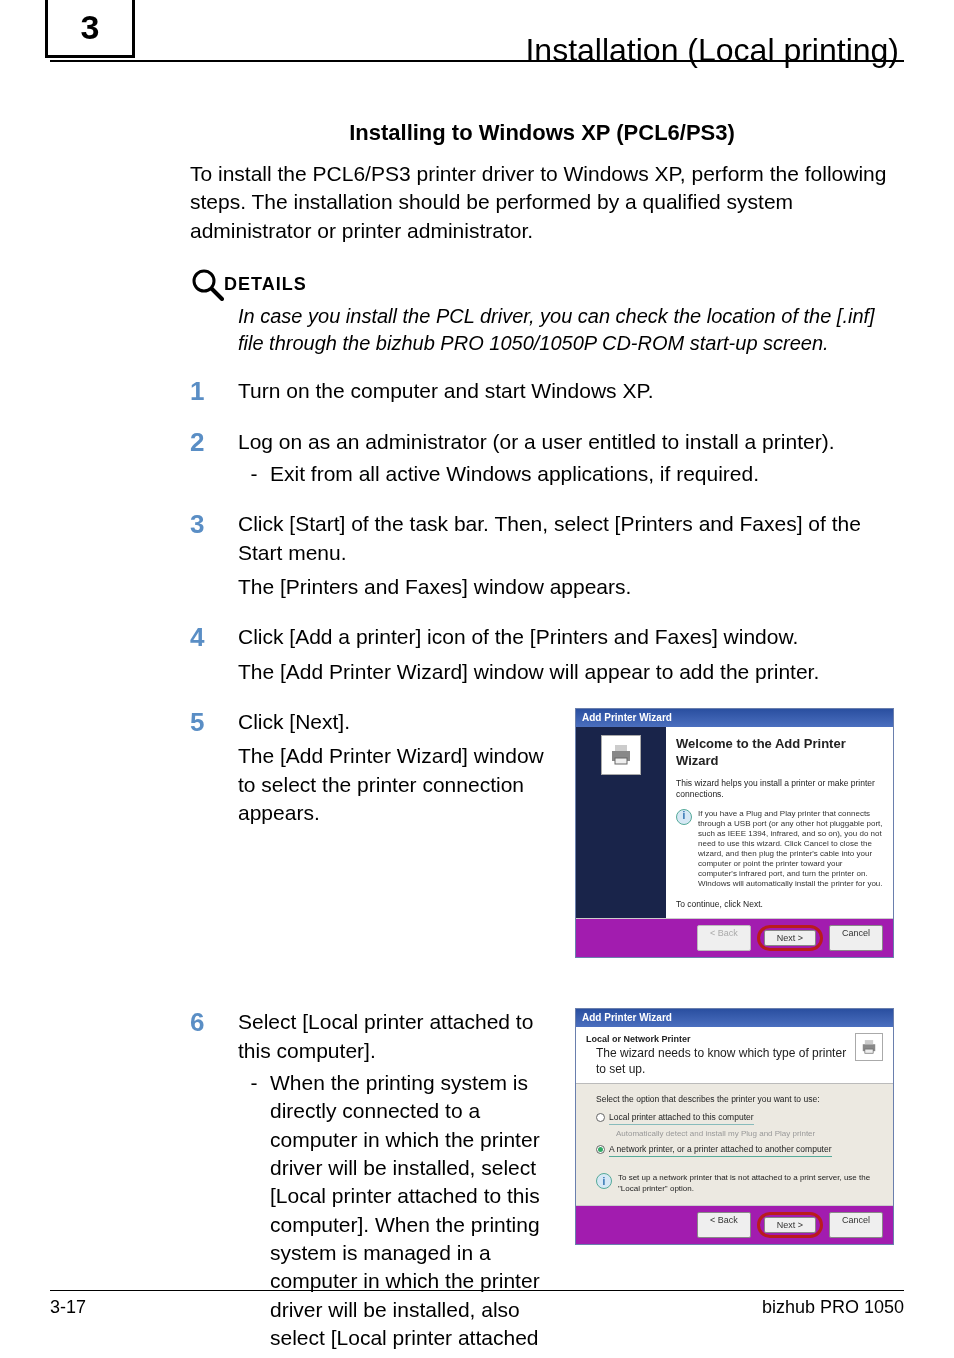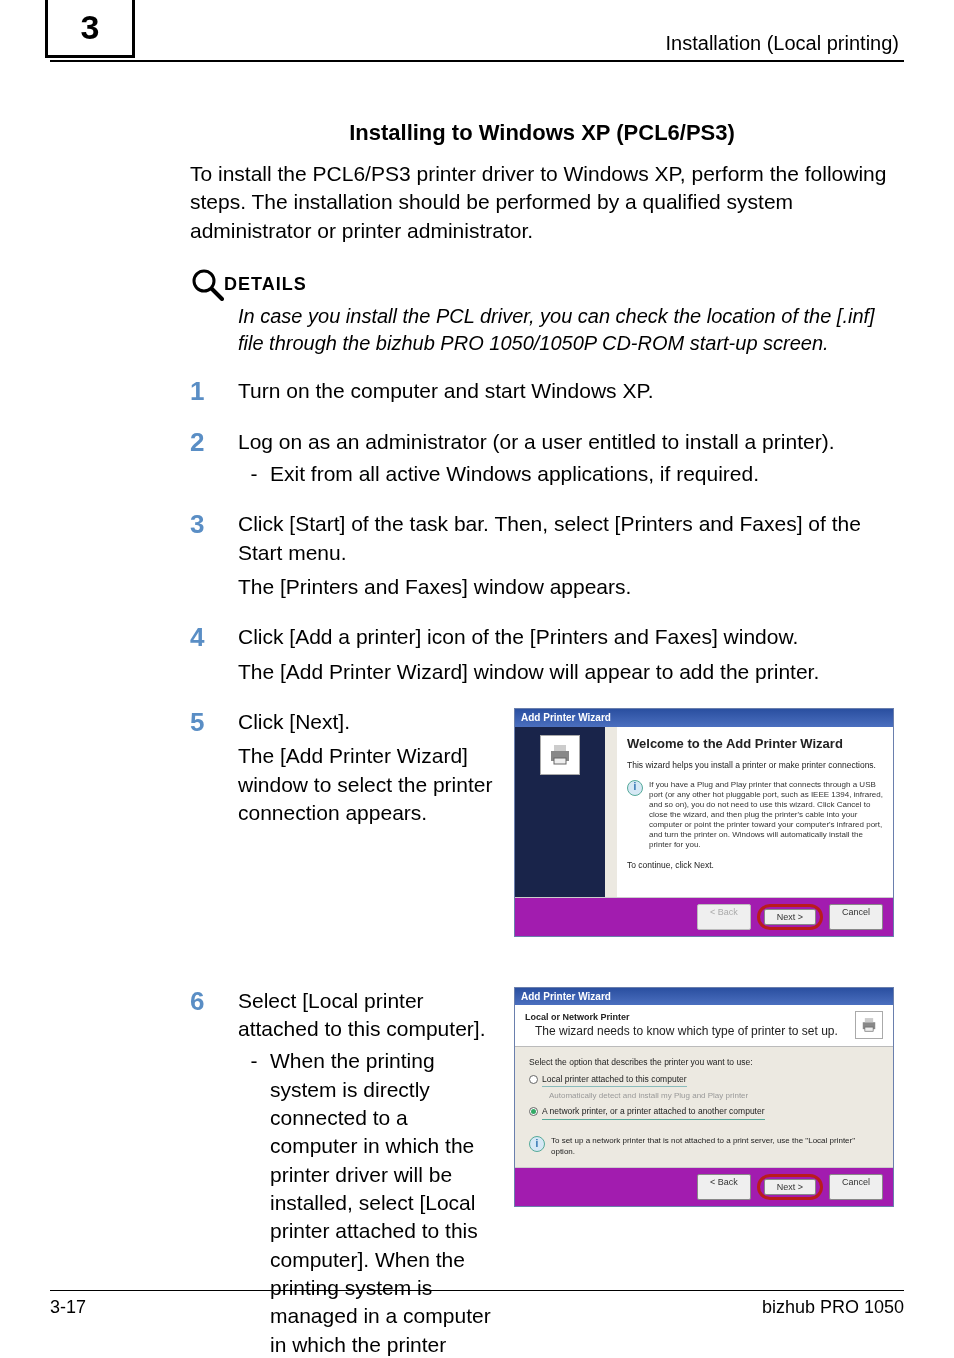--- a/index.html
+++ b/index.html
@@ -12,21 +12,21 @@
     display: flex; align-items: center; justify-content: center;
   }
   .chapter-tab span { font-size: 34px; font-weight: bold; }
 
   .header-line {
     position: absolute; top: 60px; left: 50px; right: 50px;
     border-bottom: 2px solid #000;
   }
   .header-title {
     position: absolute; top: 32px; right: 55px;
-    font-size: 20px; font-weight: normal; text-align: center;
+    font-size: 32px; font-weight: normal; text-align: center;
   }
 
   .content {
     position: absolute; top: 120px; left: 190px; right: 60px;
   }
 
   .section-title { font-size: 22px; font-weight: bold; margin-bottom: 14px; text-align: center; }
   .intro { font-size: 21px; line-height: 1.35; margin-bottom: 22px; }
 
   .details-block { margin-bottom: 20px; margin-left: 0; }
@@ -41,45 +41,45 @@
   .step-sub-item { display: flex; align-items: flex-start; margin-top: 4px; }
   .dash { width: 32px; flex-shrink: 0; text-align: center; }
   .step-body p { margin-top: 6px; }
 
   .row-with-img { display: flex; align-items: flex-start; gap: 16px; margin-bottom: 22px; }
   .row-with-img .left { flex: 1; }
   .row-with-img .right { flex-shrink: 0; }
 
   
   .wizard-a, .wizard-b {
-    width: 380px; border: 1px solid #6a7fad; background: #ece9e1;
+    width: 319px; border: 1px solid #6a7fad; background: #ece9e1;
     font-family: Tahoma, Arial, sans-serif; font-size: 8.5px; color: #222;
   }
   .titlebar {
     background: linear-gradient(#2a4fa0, #4b6fbf);
     color: #fff; font-weight: bold; padding: 2px 6px; font-size: 10px;
   }
-  .wizard-a .body { display: flex; gap: 12px; }
+  .wizard-a .body { display: flex; }
   .wizard-a .side {
     width: 90px; background: #19244a; display: flex; justify-content: center; align-items: flex-start; padding-top: 8px;
   }
   .wizard-a .side .pic { width: 40px; height: 40px; background: #fff; border: 1px solid #aaa; display:flex; align-items:center; justify-content:center; }
   .wizard-a .main { flex: 1; background: #fff; padding: 8px 10px; min-height: 170px; }
   .wizard-a .welcome { font-size: 13px; font-weight: bold; color: #222; margin-bottom: 8px; }
   .wizard-a .intro-line { font-size: 8.5px; margin-bottom: 8px; }
   .wizard-a .info-row { display: flex; gap: 6px; font-size: 8px; line-height: 1.25; color: #333; margin-bottom: 10px; }
   .info-icon { width: 16px; height: 16px; border-radius: 50%; background: #d6e8f5; border: 1px solid #5a9; color: #2a6fb0; font-weight: bold; display:flex; align-items:center; justify-content:center; font-size: 10px; flex-shrink:0; }
   .wizard-a .cont2 { font-size: 8.5px; margin-top: auto; }
 
   .wizard-b .head-area { background: #fff; padding: 6px 10px; display:flex; justify-content:space-between; align-items:flex-start; border-bottom: 1px solid #bbb; }
   .wizard-b .head-area .tleft { flex:1; }
   .wizard-b .head-area .tt { font-weight: bold; font-size: 9px; }
   .wizard-b .head-area .ts { font-size: 12px; margin-left: 10px; }
   .wizard-b .head-area .pic { width: 28px; height: 28px; background: #fff; border: 1px solid #aaa; display:flex; align-items:center; justify-content:center; }
-  .wizard-b .body2 { background: #ece9e1; padding: 10px 14px; min-height: 120px; }
+  .wizard-b .body2 { background: #ece9e1; padding: 10px 20px; min-height: 120px; }
   .wizard-b .opt { font-size: 8.5px; margin-bottom: 4px; display:flex; gap:4px; align-items:flex-start; }
   .wizard-b .radio { width: 9px; height: 9px; border-radius: 50%; border: 1px solid #666; background: #fff; display:inline-block; flex-shrink:0; margin-top:1px; }
   .wizard-b .radio.sel::after { content:""; display:block; width:5px; height:5px; background:#3a6; border-radius:50%; margin:1px auto; }
   .wizard-b .sub-opt { font-size: 8px; color: #999; margin-left: 20px; margin-bottom: 4px; }
   .wizard-b .note-row { display:flex; gap:6px; font-size:8px; margin-top: 16px; }
 
   .button-row { background: #a21caf; padding: 6px 10px; display: flex; justify-content: flex-end; gap: 6px; border-top: 1px solid #ccc; }
   .btn { font-size: 9px; padding: 1px 12px; border: 1px solid #888; background: #efefef; border-radius: 2px; color: #333; }
   .btn.ghost { color: #aaa; border-color: #bbb; }
   .red-ring { border: 3px solid #b91c1c; border-radius: 14px; padding: 2px 4px; display:inline-flex;justify-content:flex-end; }

